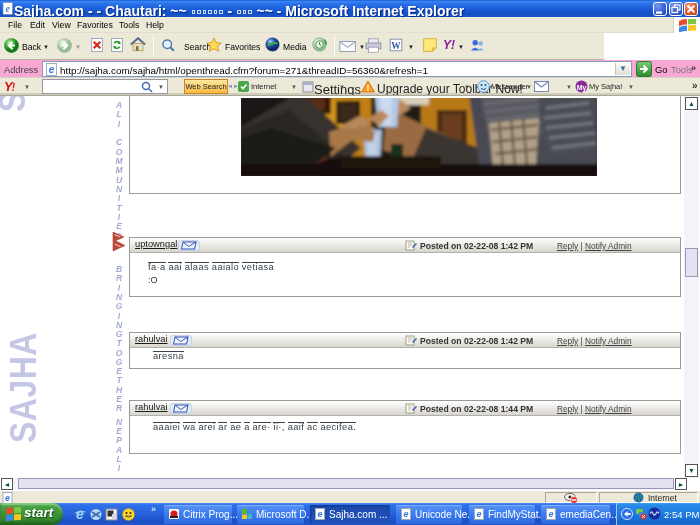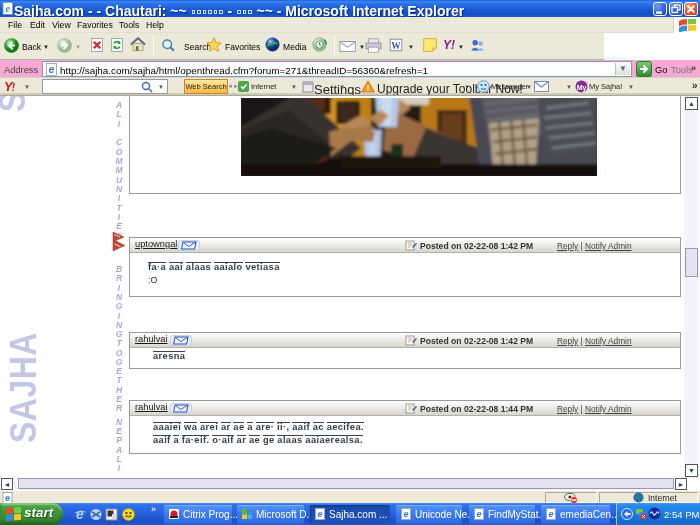--- a/index.html
+++ b/index.html
@@ -32,21 +32,21 @@
 #ybar{left:0;top:78px;width:700px;height:17px;background:#ece9d8;border-bottom:2px solid #d0ccba}
 
 #content{left:0;top:95px;width:700px;height:395px;background:#fff;overflow:hidden;border-top:1px solid #aca899}
 
 .pbox{position:absolute;left:129px;width:552px;border:1px solid #9a9a9a;background:#fff}
 .phead{position:absolute;left:0;top:0;width:100%;height:15px;background:linear-gradient(#ffffff,#d8d5cd);border-bottom:1px solid #b0b0b0;font-size:11px}
 .uname{position:absolute;left:5px;top:1px;color:#1a1a1a;text-decoration:underline;font-size:9.3px}
 .posted{position:absolute;font-size:8.6px;color:#333;font-weight:bold;top:3px}
 .plinks{position:absolute;font-size:8.3px;color:#444;top:3px}
 .dvl{position:absolute;font-size:10px;color:#334;white-space:nowrap}
-.dv{border-top:1.3px solid #3a4550;display:inline-block;line-height:9px;height:9px;overflow:visible;letter-spacing:0.4px;font-size:9.3px;font-weight:bold;color:#333e48;transform:translateY(-1px)}
+.dv{border-top:1.3px solid #3a4550;display:inline-block;line-height:9px;height:9px;overflow:visible;letter-spacing:0.4px;font-size:9.3px;font-weight:normal;color:#333e48;transform:translateY(-1px)}
 
 #vsb{position:absolute;right:1px;top:0px;width:15px;height:382px;background:#f4f3fb}
 #hsb{position:absolute;left:1px;top:382px;width:686px;height:12px;background:#f4f3fb}
 .sbtn{position:absolute;background:#fff;border:1px solid #555;color:#0a5540;font-size:7px;text-align:center}
 .sthumb{position:absolute;background:#e3e2f0;border:1px solid #9a98b8}
 
 #sajha,#sajha2{position:absolute;left:6px;top:347px;width:120px;height:28px;color:#c3c6e4;font-weight:bold;font-size:32px;letter-spacing:0.5px;transform:rotate(-90deg) scale(1,1.18);transform-origin:0 0;white-space:nowrap;line-height:28px}
 .sletter{position:absolute;left:112px;width:14px;text-align:center;font-size:8.5px;font-style:italic;font-weight:bold;color:#a2aad2;}
 
 #statusbar{left:0;top:490px;width:700px;height:13px;background:#ece9d8;border-top:1px solid #fff;font-size:10px}
@@ -417,21 +417,20 @@
         </svg>
       <svg style="position:absolute;left:275px;top:1px" width="12" height="12" viewBox="0 0 12 12">
           <rect x="1" y="2" width="8" height="9" fill="#fffbe8" stroke="#8a8a70" stroke-width="0.8"></rect>
           <path d="M3 4 H7 M3 6 H7 M3 8 H5.5" stroke="#9a9ab8" stroke-width="0.7"></path>
           <path d="M7 8 L11 4 L12 5 L8 9 Z" fill="#3a5ac8"></path>
         </svg>
         <span class="posted" style="left:290px">Posted on 02-22-08 1:44 PM</span>
       <span class="plinks" style="left:427px"><u>Reply</u> | <u>Notify Admin</u></span>
     </div>
     <div class="dvl" style="left:23px;top:21px"><span class="dv">aaaiei</span> <span class="dv">wa</span> <span class="dv">arei</span> <span class="dv">ar</span> <span class="dv">ae</span> <span class="dv">a</span> <span class="dv">are·</span> <span class="dv">ii·,</span> <span class="dv">aaif</span> <span class="dv">ac</span> <span class="dv">aecifea.</span></div>
-    <div class="dvl" style="left:23px;top:34px"><span class="dv">aaif</span> <span class="dv">a</span> <span class="dv">fa·eif.</span> <span class="dv">o·aif</span> <span class="dv">ar</span> <span class="dv">ae</span> <span class="dv">ge</span> <span class="dv">alaas</span> <span class="dv">aaiaerealsa.</span></div>
   </div>
   <div id="vsb">
    <div class="sbtn" style="left:1px;top:1px;width:13px;height:13px;line-height:12px">▲</div>
    <div class="sthumb" style="left:1px;top:152px;width:13px;height:29px"></div>
    <div class="sbtn" style="left:1px;top:368px;width:13px;height:13px;line-height:12px">▼</div>
   </div>
   <div id="hsb">
    <div class="sbtn" style="left:0px;top:0px;width:12px;height:12px;line-height:11px">◄</div>
    <div class="sthumb" style="left:17px;top:0px;width:656px;height:11px"></div>
    <div class="sbtn" style="left:674px;top:0px;width:12px;height:12px;line-height:11px">►</div>

